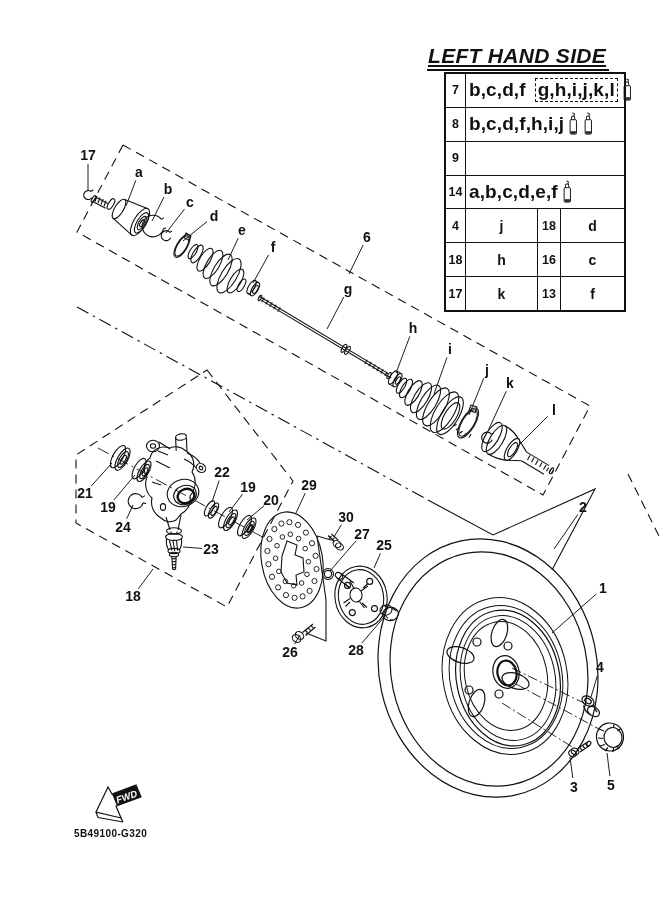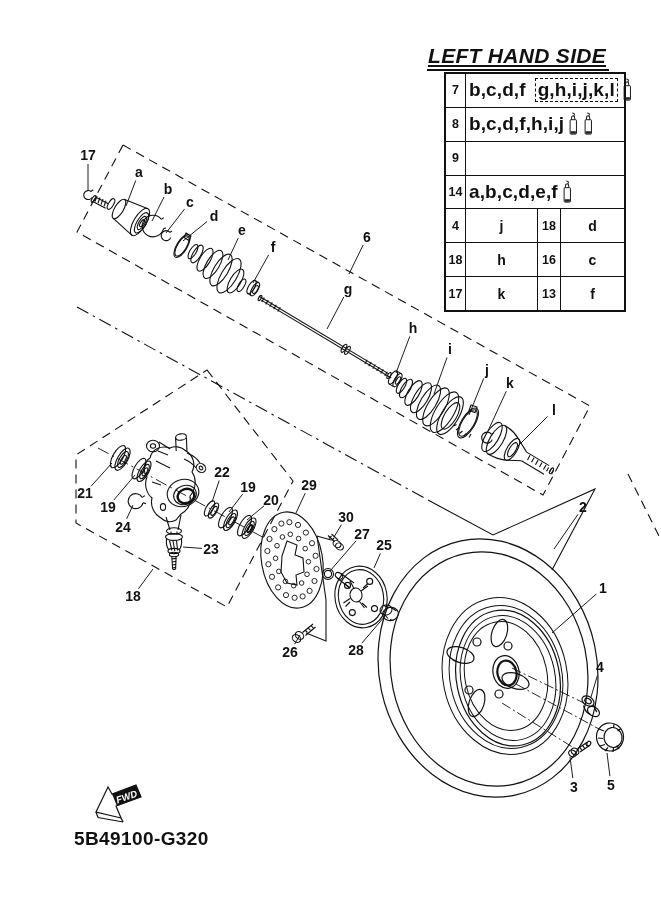--- a/index.html
+++ b/index.html
@@ -16,21 +16,21 @@
   .t-num{width:19px;flex:none;display:flex;align-items:center;justify-content:center;
         font-size:12.5px;font-weight:700;border-right:1.6px solid #111;}
   .t-num.mid{width:22px;border-left:1.6px solid #111;}
   .t-content{flex:1;display:flex;align-items:center;padding-left:3px;
         font-size:19px;font-weight:700;letter-spacing:.1px;}
   .t-cell{flex:1;display:flex;align-items:center;justify-content:center;
         font-size:14px;font-weight:700;}
   .t-cell.first{width:71px;flex:none;}
   .boxed{border:1.6px dashed #111;padding:0 2px;margin-left:9px;white-space:nowrap;}
   .tube{height:25px;width:12px;margin-left:3px;flex:none;}
-  .part-number{position:absolute;left:74px;top:828px;font-size:19px;font-weight:600;
+  .part-number{position:absolute;left:74px;top:828px;font-size:10px;font-weight:600;
         letter-spacing:.4px;}
   text.call{font-size:14px;font-weight:700;fill:#111;stroke:none;
         text-anchor:middle;dominant-baseline:central;}
 </style>
 </head>
 <body>
 
 <div class="page">
 
 <svg id="diagram-svg" viewBox="0 0 661 913" xmlns="http://www.w3.org/2000/svg">

